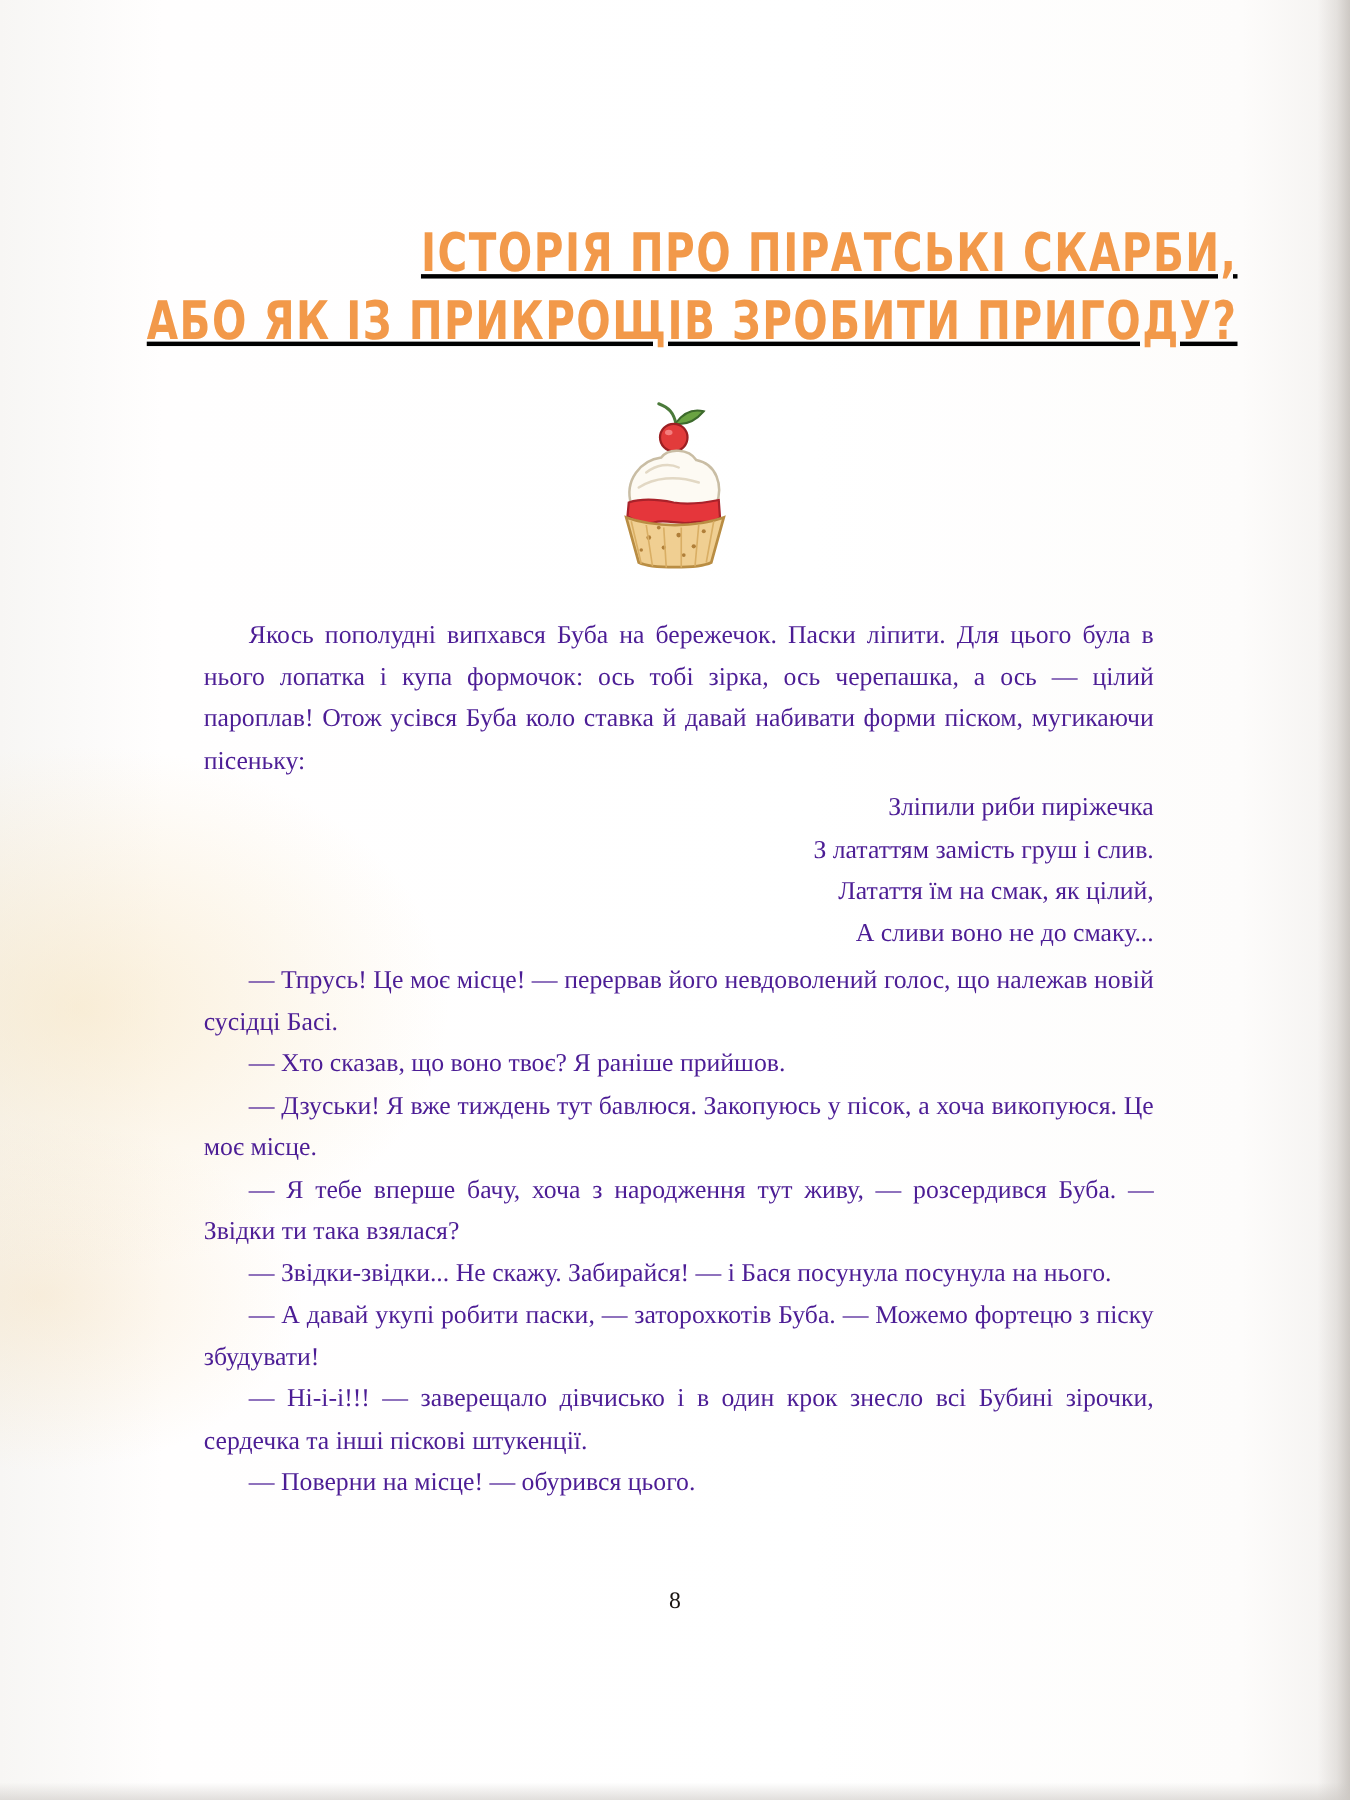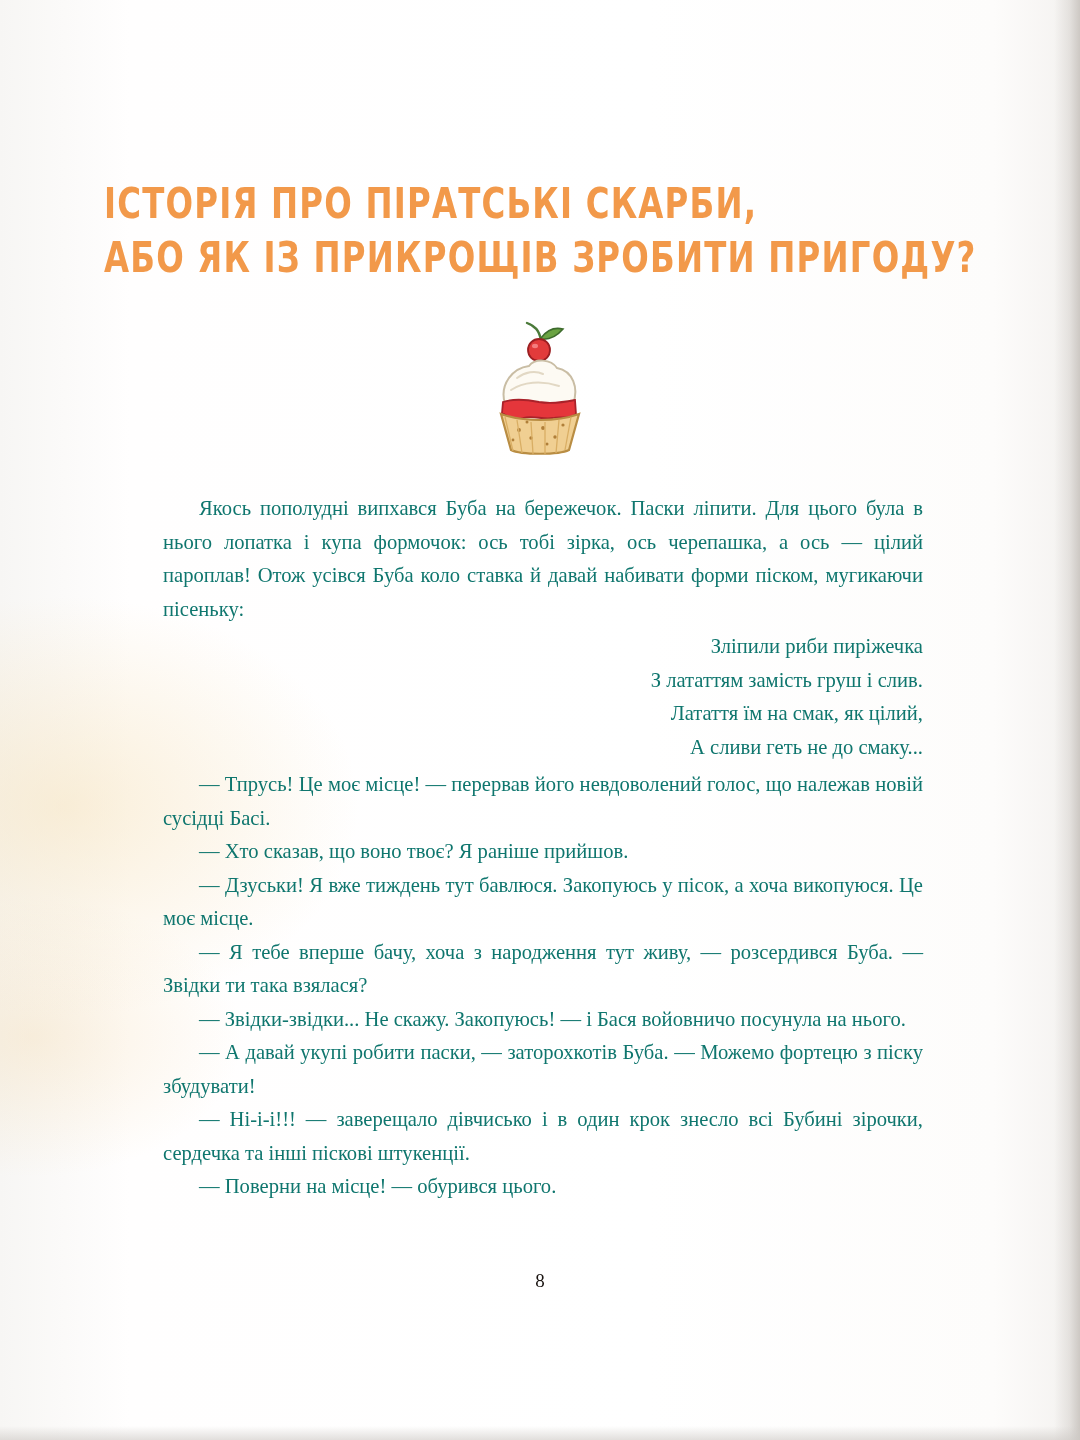--- a/index.html
+++ b/index.html
@@ -39,24 +39,25 @@
 
   .content {
     position: absolute;
     left: 0; top: 0;
     width: 1080px;
     height: 1440px;
   }
 
   .title-block {
     position: absolute;
-    left: 104px;
+    left: 90px;
     top: 178px;
     width: 900px;
-    text-align: left;
+    text-align: right;
+    text-decoration: underline;
   }
   .title-line {
     font-family: "DejaVu Sans", sans-serif;
     font-weight: bold;
     color: #f2994a;
     letter-spacing: 1.2px;
     text-transform: uppercase;
     line-height: 1.22;
     font-stretch: condensed;
     transform: scaleY(1.18);
@@ -74,21 +75,21 @@
     height: 140px;
   }
 
   .body-text {
     position: absolute;
     left: 163px;
     top: 492px;
     width: 760px;
     font-size: 20.6px;
     line-height: 33.5px;
-    color: #0f766e;
+    color: #4c1d95;
     text-align: justify;
     text-justify: inter-word;
     font-family: Liberation Serif, serif;
   }
   .body-text p {
     margin: 0;
     text-indent: 36px;
   }
 
   .verse {
@@ -157,28 +158,28 @@
     </svg>
   </div>
 
   <div class="body-text">
     <p>Якось пополудні випхався Буба на бережечок. Паски ліпити. Для цього була в нього лопатка і купа формочок: ось тобі зірка, ось черепашка, а ось — цілий пароплав! Отож усівся Буба коло ставка й давай набивати форми піском, мугикаючи пісеньку:</p>
 
     <div class="verse">
       <div class="v1">Зліпили риби пиріжечка</div>
       <div class="v2">З лататтям замість груш і слив.</div>
       <div class="v3">Латаття їм на смак, як цілий,</div>
-      <div class="v4">А сливи геть не до смаку...</div>
+      <div class="v4">А сливи воно не до смаку...</div>
     </div>
 
     <p>— Тпрусь! Це моє місце! — перервав його невдоволений голос, що належав новій сусідці Басі.</p>
     <p>— Хто сказав, що воно твоє? Я раніше прийшов.</p>
     <p>— Дзуськи! Я вже тиждень тут бавлюся. Закопуюсь у пісок, а хоча викопуюся. Це моє місце.</p>
     <p>— Я тебе вперше бачу, хоча з народження тут живу, — розсердився Буба. —  Звідки ти така взялася?</p>
-    <p>— Звідки-звідки... Не скажу. Закопуюсь! — і Бася войовничо посунула на нього.</p>
+    <p>— Звідки-звідки... Не скажу. Забирайся! — і Бася посунула посунула на нього.</p>
     <p>— А давай укупі робити паски, — заторохкотів Буба. — Можемо фортецю з піску збудувати!</p>
     <p>— Ні-і-і!!! — заверещало дівчисько і в один крок знесло всі Бубині зірочки, сердечка та інші піскові штукенції.</p>
     <p>— Поверни на місце! — обурився цього.</p>
   </div>
 
   <div class="page-number">8</div>
 
 </div>
 
 </body></html>

